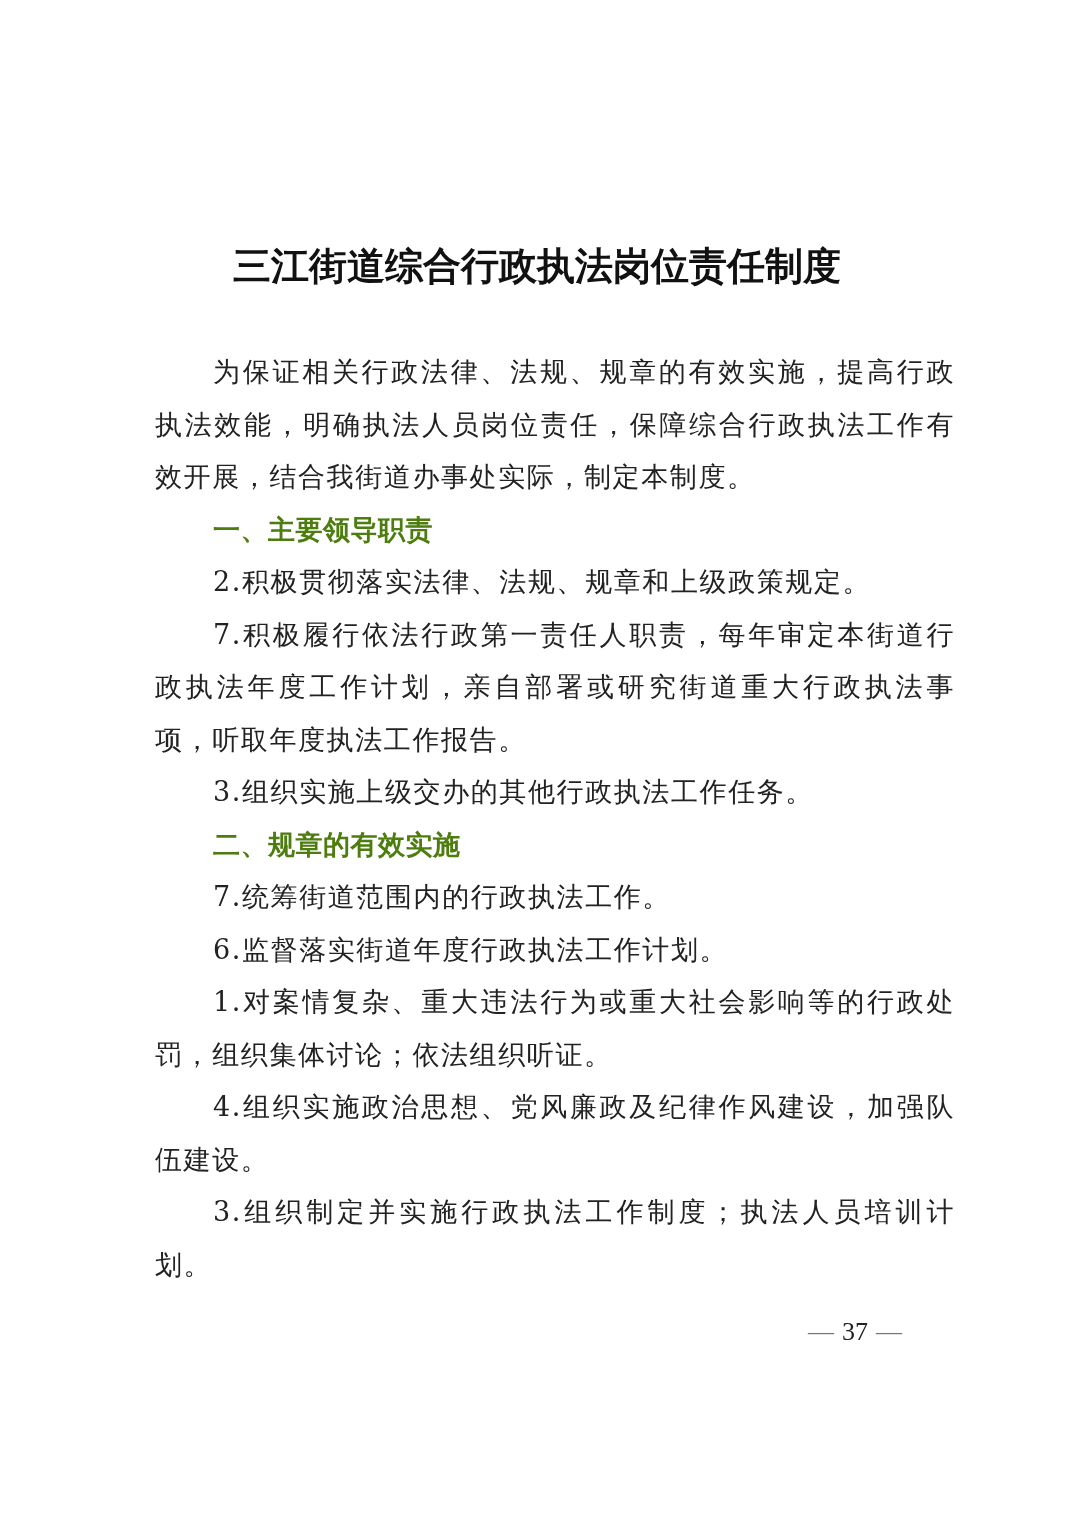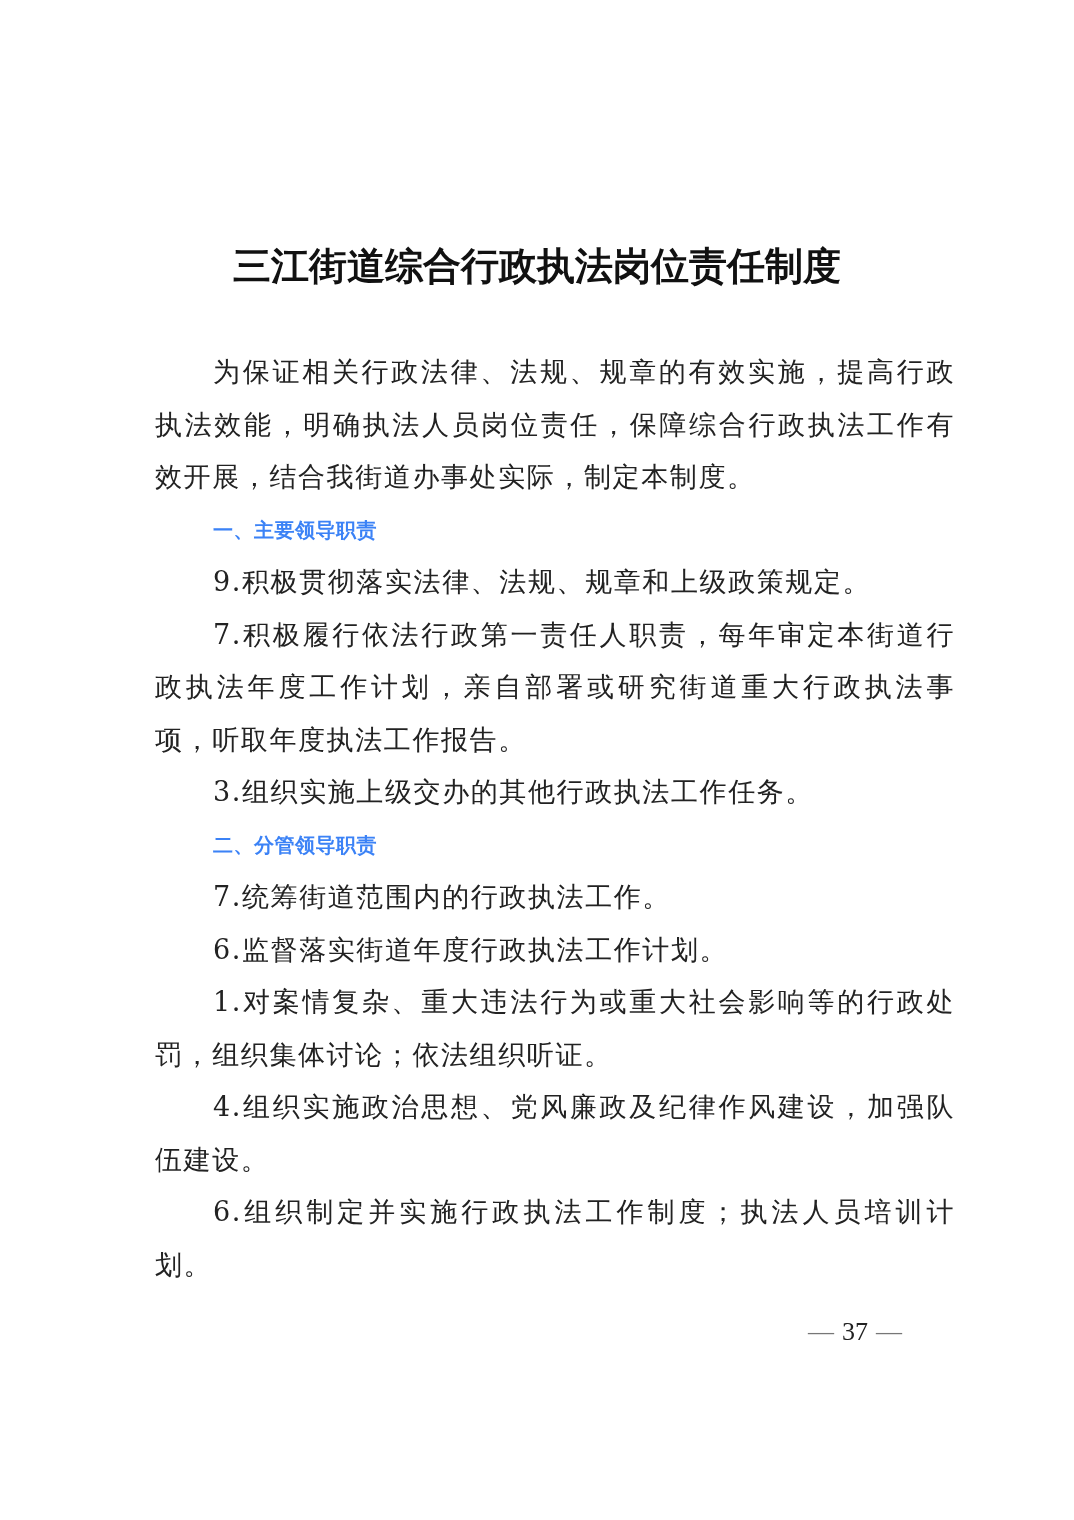--- a/index.html
+++ b/index.html
@@ -50,23 +50,23 @@
       text-indent: 58px;
       text-align: justify;
       letter-spacing: 1.6px;
       word-break: break-all;
     }
     .heading {
       margin: 0;
       text-indent: 58px;
       font-family: "DejaVu Sans", "Liberation Sans", sans-serif;
       font-weight: bold;
-      font-size: 20px;
+      font-size: 27px;
       letter-spacing: 0.5px;
-      color: #3b82f6;
+      color: #4d7c0f;
     }
     .page-number {
       position: absolute;
       top: 1312px;
       left: 800px;
       width: 110px;
       font-size: 26px;
       color: #222;
       font-family: "Liberation Serif", "DejaVu Serif", serif;
       line-height: 40px;
@@ -80,28 +80,28 @@
 </head>
 <body>
 
 <div class="page">
   <div class="title">三江街道综合行政执法岗位责任制度</div>
 
   <div class="body">
     <p class="para">为保证相关行政法律、法规、规章的有效实施，提高行政执法效能，明确执法人员岗位责任，保障综合行政执法工作有效开展，结合我街道办事处实际，制定本制度。</p>
 
     <p class="heading">一、主要领导职责</p>
-    <p class="para">9.积极贯彻落实法律、法规、规章和上级政策规定。</p>
+    <p class="para">2.积极贯彻落实法律、法规、规章和上级政策规定。</p>
     <p class="para">7.积极履行依法行政第一责任人职责，每年审定本街道行政执法年度工作计划，亲自部署或研究街道重大行政执法事项，听取年度执法工作报告。</p>
     <p class="para">3.组织实施上级交办的其他行政执法工作任务。</p>
 
-    <p class="heading">二、分管领导职责</p>
+    <p class="heading">二、规章的有效实施</p>
     <p class="para">7.统筹街道范围内的行政执法工作。</p>
     <p class="para">6.监督落实街道年度行政执法工作计划。</p>
     <p class="para">1.对案情复杂、重大违法行为或重大社会影响等的行政处罚，组织集体讨论；依法组织听证。</p>
     <p class="para">4.组织实施政治思想、党风廉政及纪律作风建设，加强队伍建设。</p>
-    <p class="para">6.组织制定并实施行政执法工作制度；执法人员培训计划。</p>
+    <p class="para">3.组织制定并实施行政执法工作制度；执法人员培训计划。</p>
   </div>
 
   <div class="page-number">
     <span class="dash">—</span><span>37</span><span class="dash">—</span>
   </div>
 </div>
 
 </body></html>

